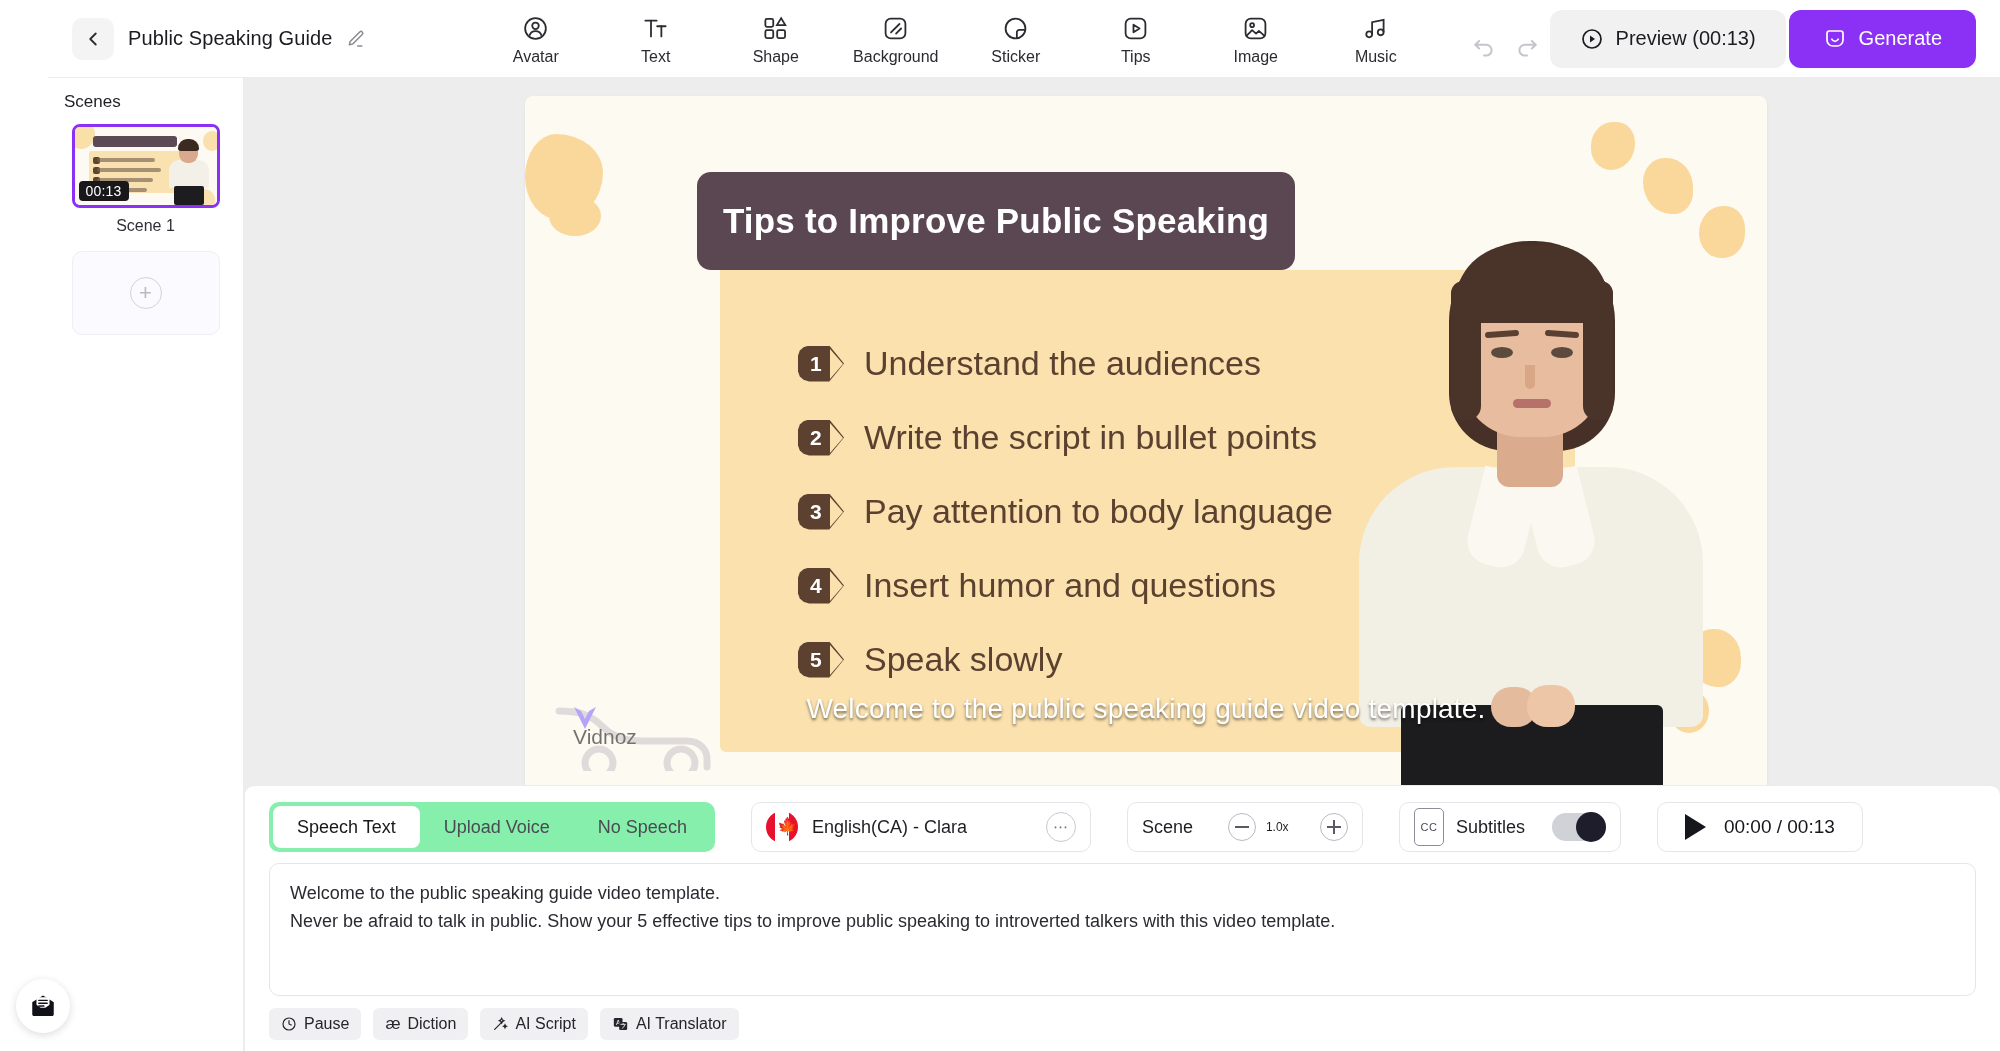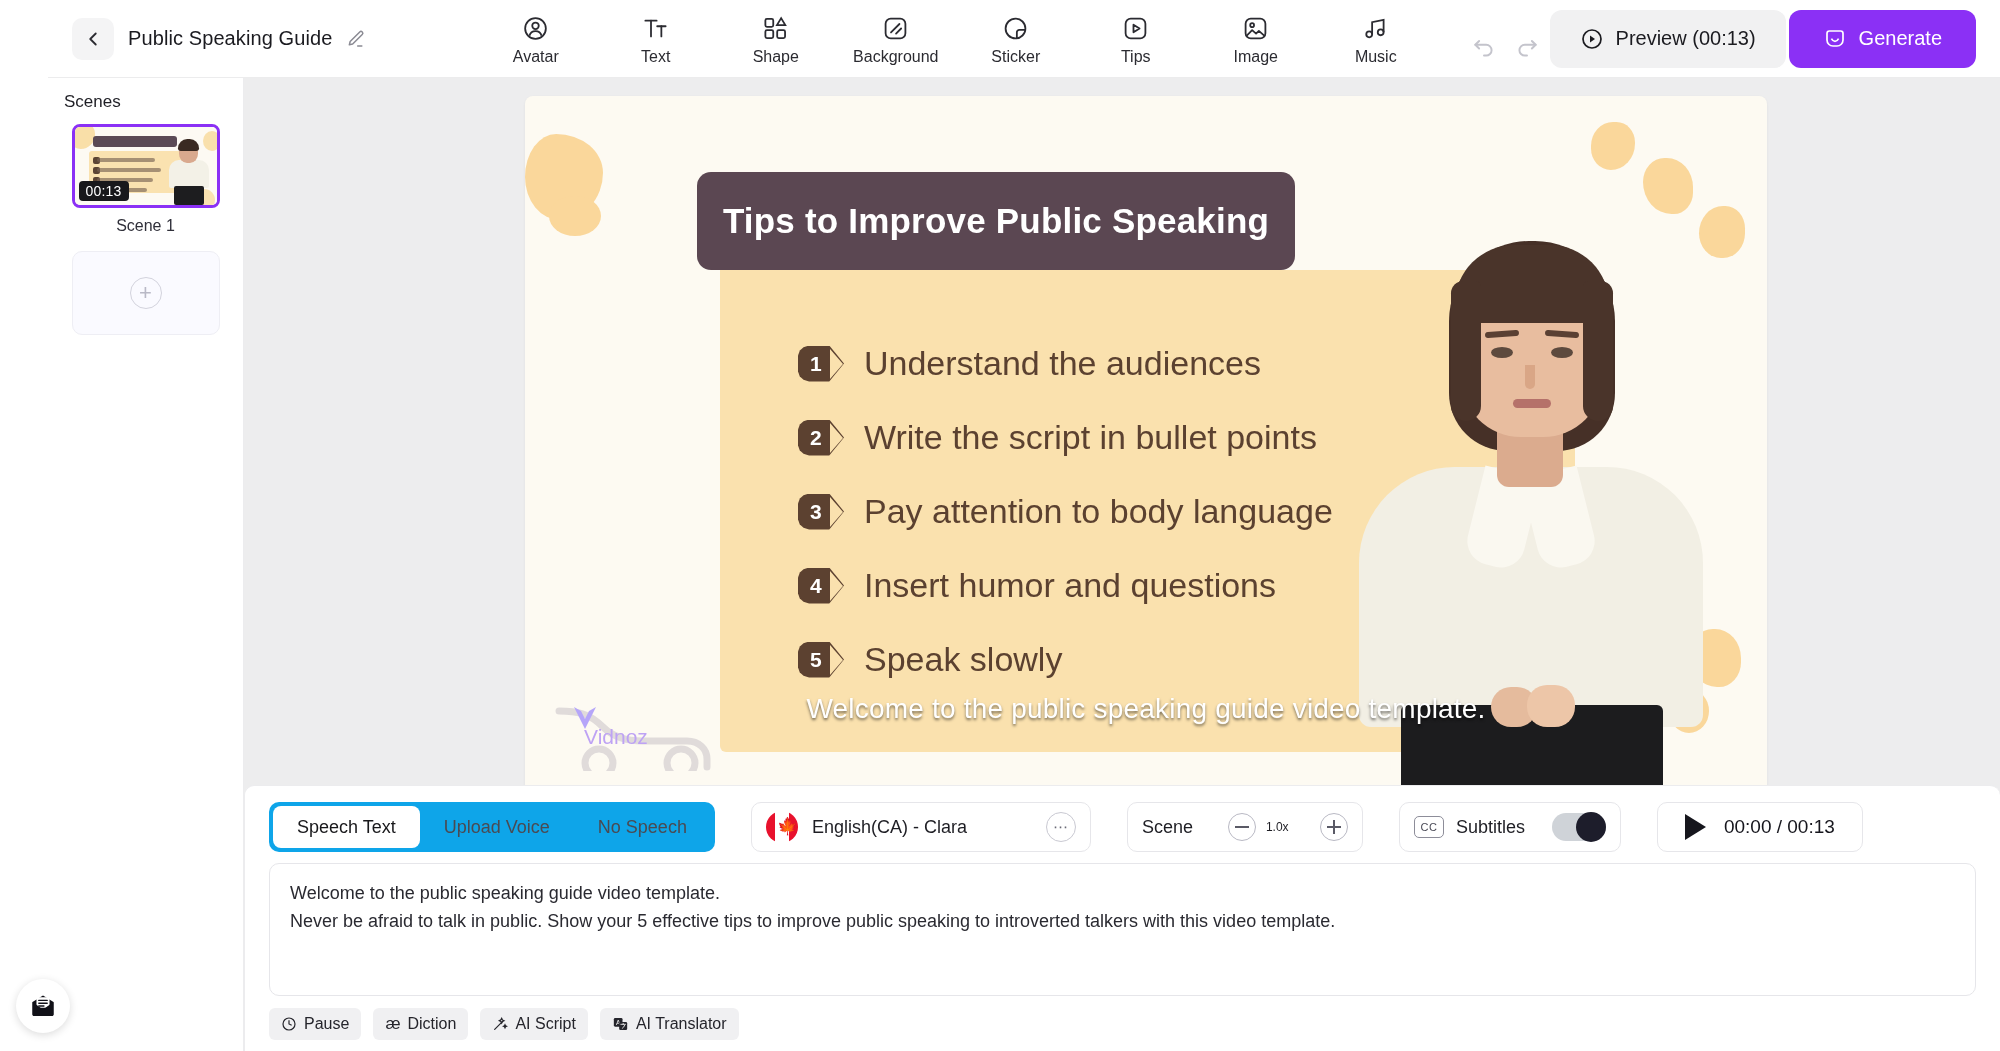--- a/index.html
+++ b/index.html
@@ -157,38 +157,38 @@
   .av-hand-l { position: absolute; left: 146px; top: 452px; width: 46px; height: 40px; background: #e5bb9d; border-radius: 20px; }
   .av-hand-r { position: absolute; left: 182px; top: 450px; width: 48px; height: 42px; background: #edc6a8; border-radius: 20px; }
 
   .subtitle-overlay {
     position: absolute; left: 0; right: 0; bottom: 70px; text-align: center;
     color: #ffffff; font-size: 28px; letter-spacing: .2px;
     text-shadow: 0 2px 3px rgba(0,0,0,.55);
   }
   .watermark { position: absolute; left: 24px; bottom: 24px; display: flex; flex-direction: column; align-items: center; opacity: .55; }
   .wm-car { position: absolute; left: 6px; bottom: 0; width: 160px; height: 86px; }
-  .wm-text { position: absolute; left: 35px; bottom: 22px; font-size: 21px; color: #8b5cf6; }
+  .wm-text { position: absolute; left: 24px; bottom: 22px; font-size: 21px; color: #000000; }
 
   .collapse-btn {
     position: absolute; left: 233px; bottom: 8px; width: 54px; height: 34px;
     background: #e4e4e6; border-radius: 8px 8px 0 0;
     display: flex; align-items: center; justify-content: center; cursor: pointer;
   }
 
   
   .bottom {
     position: absolute; left: 196px; right: 0; bottom: 0; height: 266px;
     background: #ffffff; border-top: 1px solid #ececee; border-left: 1px solid #ececee;
     border-radius: 10px 10px 0 0; padding: 16px 24px 10px 24px;
     display: flex; flex-direction: column; gap: 11px;
   }
   .bp-row { display: flex; align-items: center; gap: 36px; height: 50px; }
   .seg {
-    height: 50px; background: #0ea5e9; border-radius: 10px; display: flex; align-items: flex-end; padding: 4px;
+    height: 50px; background: #86efac; border-radius: 10px; display: flex; align-items: flex-end; padding: 4px;
   }
   .seg-item {
     height: 42px; padding: 0 24px; border-radius: 8px; display: flex; align-items: center;
     font-size: 18px; color: #4a4a52; cursor: pointer;
   }
   .seg-item.active { background: #ffffff; color: #18181b; }
 
   .pill {
     height: 50px; background: #ffffff; border: 1px solid #e6e6ea; border-radius: 10px;
     display: flex; align-items: center; padding: 0 14px; gap: 14px; cursor: pointer;
@@ -206,21 +206,21 @@
   .speed-pill { width: 236px; justify-content: space-between; }
   .speed-lbl { font-size: 18px; color: #1e1e24; }
   .speed-ctrl { display: flex; align-items: center; gap: 10px; }
   .circ-btn { width: 28px; height: 28px; border-radius: 50%; border: 1.5px solid #b9b9c4; position: relative; cursor: pointer; }
   .circ-btn::before { content:""; position:absolute; left:6px; right:6px; top:12.25px; height: 1.6px; background: #5a5a66; }
   .circ-btn.plus::after { content:""; position:absolute; top:6px; bottom:6px; left:12.25px; width: 1.6px; background: #5a5a66; }
   .speed-val { font-size: 12px; color: #1e1e24; min-width: 44px; text-align: left; }
 
   .subs-pill { width: 222px; justify-content: space-between; }
   .subs-left { display: flex; align-items: center; gap: 12px; }
-  .cc-box { width: 30px; height: 22px; border: 1.6px solid #8d8d99; border-radius: 5px; font-size: 11px; color: #4a4a56; display: flex; align-items: center; justify-content: center; letter-spacing: .5px; }
+  .cc-box { width: 30px; height: 38px; border: 1.6px solid #8d8d99; border-radius: 5px; font-size: 11px; color: #4a4a56; display: flex; align-items: center; justify-content: center; letter-spacing: .5px; }
   .subs-lbl { font-size: 18px; color: #1e1e24; }
   .toggle { width: 54px; height: 28px; border-radius: 14px; background: #cfd3d8; position: relative; cursor: pointer; }
   .toggle .knob { position: absolute; right: 0; top: -1px; width: 30px; height: 30px; border-radius: 50%; background: #1d1d2b; }
 
   .time-pill { width: 206px; justify-content: center; gap: 18px; }
   .play-tri { width: 0; height: 0; border-top: 13px solid transparent; border-bottom: 13px solid transparent; border-left: 21px solid #16161d; }
   .time-val { font-size: 19px; color: #16161d; }
 
   .script-box {
     flex: 1; border: 1px solid #e6e6ea; border-radius: 10px; padding: 16px 20px;

